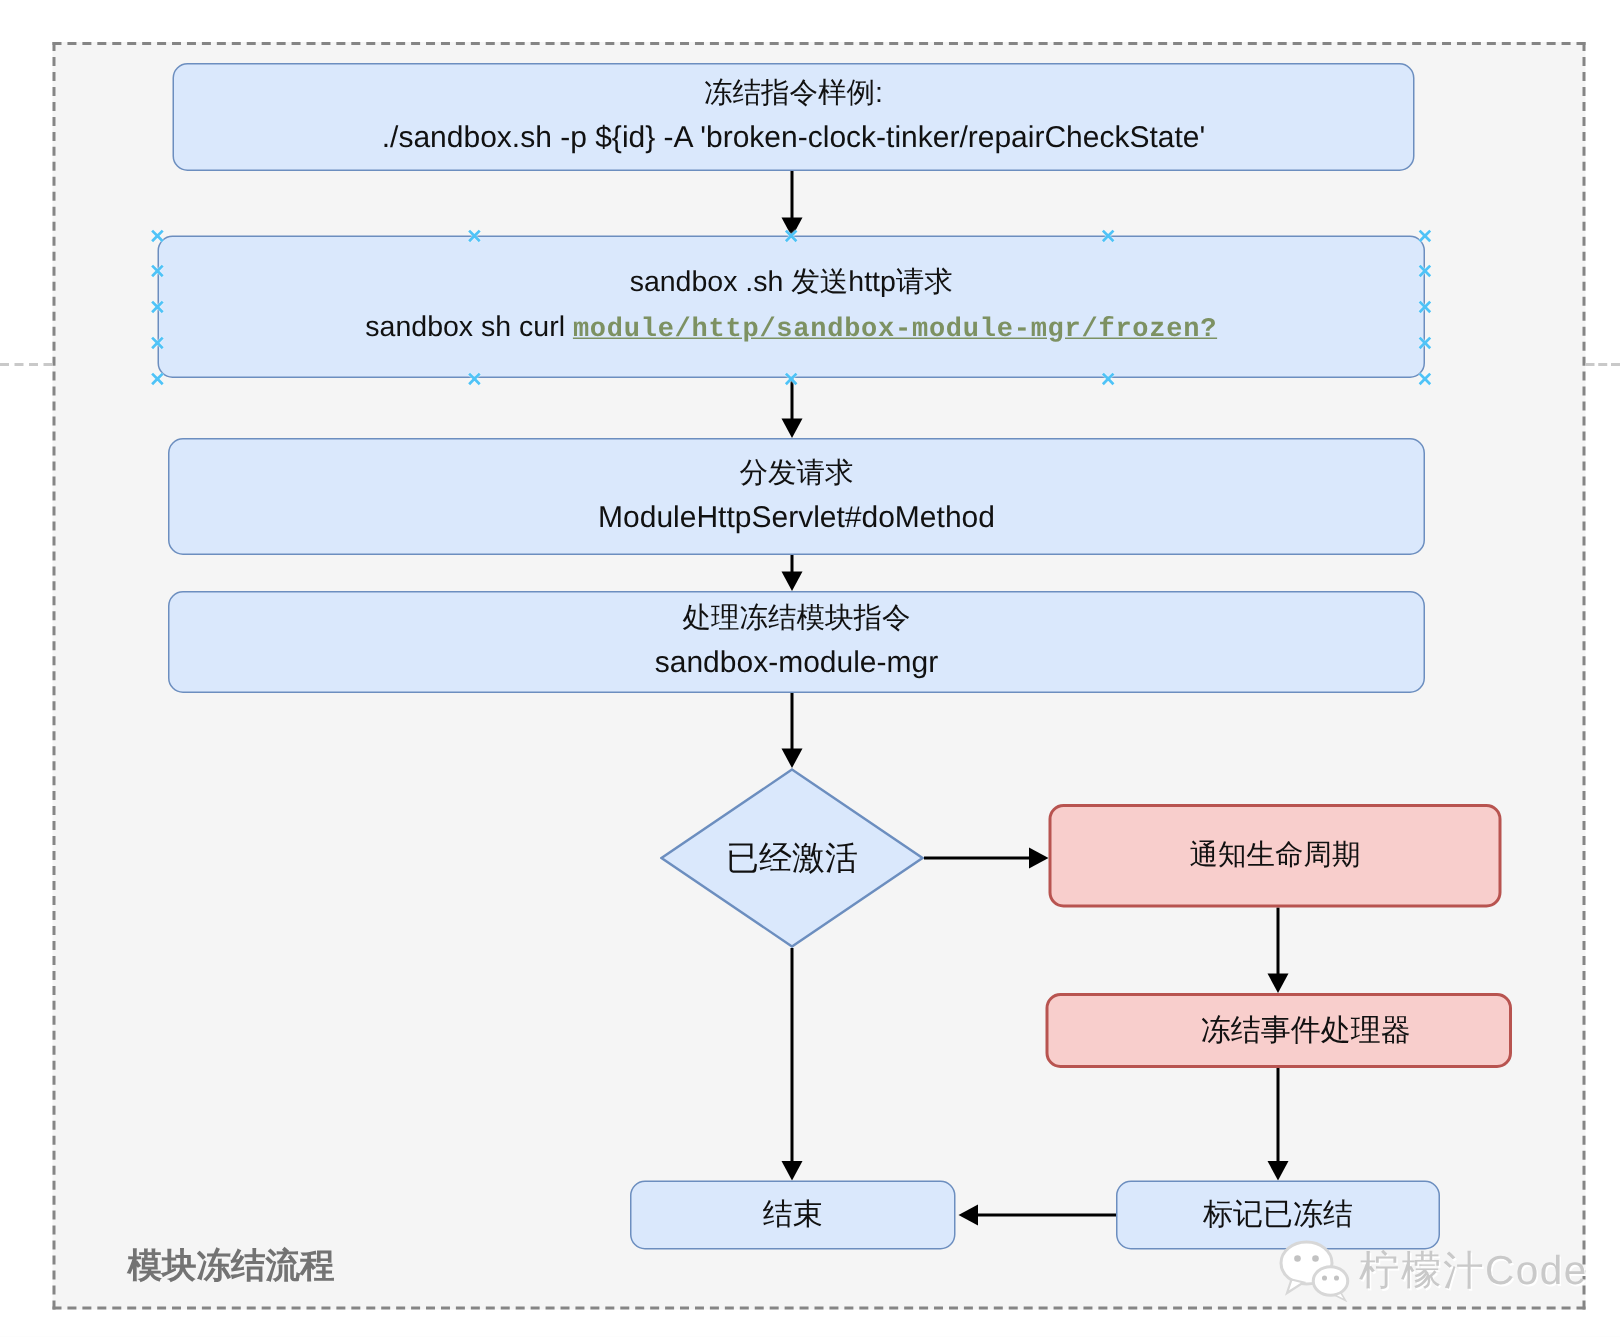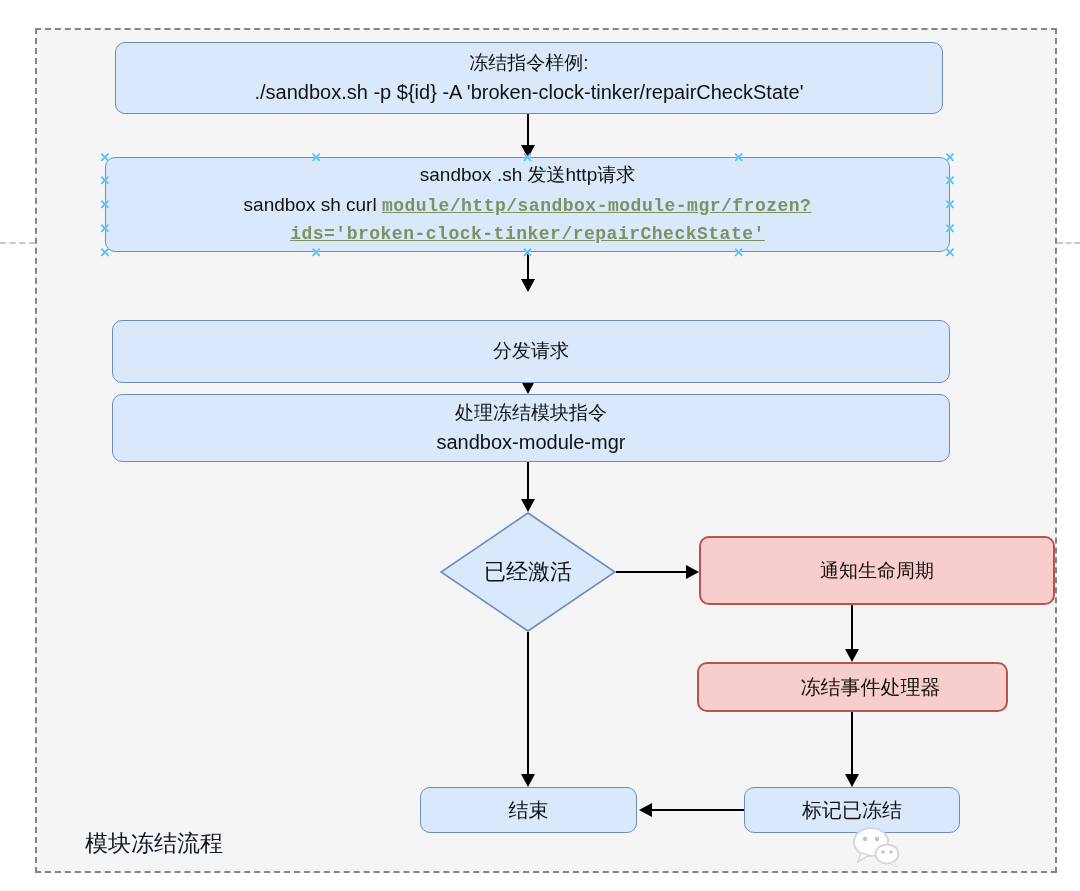--- a/index.html
+++ b/index.html
@@ -77,21 +77,21 @@
     line-height: 13px; width: 13px; height: 13px;
     text-align: center;
     z-index: 5;
     cursor: crosshair;
     text-shadow: 0 0 1px #fff;
   }
 
   
   .diagram-title {
     left: 85px; top: 828px;
-    font-size: 23px; font-weight: 400; color: #0f172a;
+    font-size: 23px; font-weight: 700; color: #737373;
     z-index: 3;
   }
 
   
   .watermark {
     left: 852px; top: 826px;
     display: flex; align-items: center; gap: 6px;
     z-index: 4;
   }
   .watermark-text {
@@ -109,58 +109,58 @@
 <div class="abs page-divider" style="left:1057px; top:242px; width:23px;"></div>
 
 <div class="abs node blue" style="left:115px; top:42px; width:828px; height:72px;border-radius:10px;">
   <div class="t-cn">冻结指令样例:</div>
   <div class="t-cmd">./sandbox.sh -p ${id} -A 'broken-clock-tinker/repairCheckState'</div>
 </div>
 
 <div class="abs node blue" style="left:105px; top:157px; width:845px; height:95px; line-height:1.55;">
   <div class="t-cn">sandbox .sh 发送http请求</div>
   <div><span class="t-cn">sandbox sh curl </span><span class="code">module/http/sandbox-module-mgr/frozen?</span></div>
-  <div class="code">ids='broken-clock-tinker/repairCheckState'</div>
 </div>
 <div id="handles-layer">
     <span class="sel-handle" style="left: 98.5px; top: 150.5px;">✕</span>
     <span class="sel-handle" style="left: 309.75px; top: 150.5px;">✕</span>
     <span class="sel-handle" style="left: 521px; top: 150.5px;">✕</span>
     <span class="sel-handle" style="left: 732.25px; top: 150.5px;">✕</span>
     <span class="sel-handle" style="left: 943.5px; top: 150.5px;">✕</span>
     <span class="sel-handle" style="left: 98.5px; top: 174.25px;">✕</span>
     <span class="sel-handle" style="left: 943.5px; top: 174.25px;">✕</span>
     <span class="sel-handle" style="left: 98.5px; top: 198px;">✕</span>
     <span class="sel-handle" style="left: 943.5px; top: 198px;">✕</span>
     <span class="sel-handle" style="left: 98.5px; top: 221.75px;">✕</span>
     <span class="sel-handle" style="left: 943.5px; top: 221.75px;">✕</span>
     <span class="sel-handle" style="left: 98.5px; top: 245.5px;">✕</span>
     <span class="sel-handle" style="left: 309.75px; top: 245.5px;">✕</span>
     <span class="sel-handle" style="left: 521px; top: 245.5px;">✕</span>
     <span class="sel-handle" style="left: 732.25px; top: 245.5px;">✕</span>
     <span class="sel-handle" style="left: 943.5px; top: 245.5px;">✕</span>
   </div>
 
-<div class="abs node blue" style="left:112px; top:292px; width:838px; height:63px;margin-top:28px;">
+<div class="abs node blue" style="left:112px; top:292px; width:838px; height:78px;">
   <div class="t-cn">分发请求</div>
+  <div class="t-cn2">ModuleHttpServlet#doMethod</div>
 </div>
 
 <div class="abs node blue" style="left:112px; top:394px; width:838px; height:68px;">
   <div class="t-cn">处理冻结模块指令</div>
   <div class="t-cn2">sandbox-module-mgr</div>
 </div>
 
 <div class="abs diamond-wrap" style="left:440px; top:512px; width:176px; height:120px;">
   <svg width="176" height="120" viewBox="0 0 176 120">
     <polygon points="88,1 175,60 88,119 1,60" fill="#dae8fc" stroke="#6c8ebf" stroke-width="1.6"></polygon>
   </svg>
   <div class="diamond-label">已经激活</div>
 </div>
 
-<div class="abs node red" style="left:699px; top:536px; width:356px; height:69px; line-height:1.45;">
+<div class="abs node red" style="left:699px; top:536px; width:302px; height:69px; line-height:1.45;">
   <div class="t-cn">通知生命周期</div>
 </div>
 
 <div class="abs node red" style="left:697px; top:662px; width:311px; height:50px;padding-left:36px;">
   <div class="t-cn2">冻结事件处理器</div>
 </div>
 
 <div class="abs node blue" style="left:420px; top:787px; width:217px; height:46px;">
   <div class="t-cn2">结束</div>
 </div>
@@ -202,13 +202,14 @@
   <svg width="48" height="42" viewBox="0 0 48 42">
     <ellipse cx="19" cy="16" rx="17" ry="14" fill="#ffffff" stroke="#d7d7d7" stroke-width="2"></ellipse>
     <polygon points="9,27 6,36 17,29" fill="#ffffff" stroke="#d7d7d7" stroke-width="1.5"></polygon>
     <circle cx="13" cy="13" r="2.2" fill="#c2c2c2"></circle>
     <circle cx="25" cy="13" r="2.2" fill="#c2c2c2"></circle>
     <ellipse cx="35" cy="28" rx="11.5" ry="9.5" fill="#ffffff" stroke="#d7d7d7" stroke-width="2"></ellipse>
     <polygon points="42,36 45,41 38,37.5" fill="#ffffff" stroke="#d7d7d7" stroke-width="1"></polygon>
     <circle cx="31" cy="26" r="1.7" fill="#c2c2c2"></circle>
     <circle cx="39" cy="26" r="1.7" fill="#c2c2c2"></circle>
   </svg>
+  <span class="watermark-text">柠檬汁Code</span>
 </div>
 
 </body></html>

